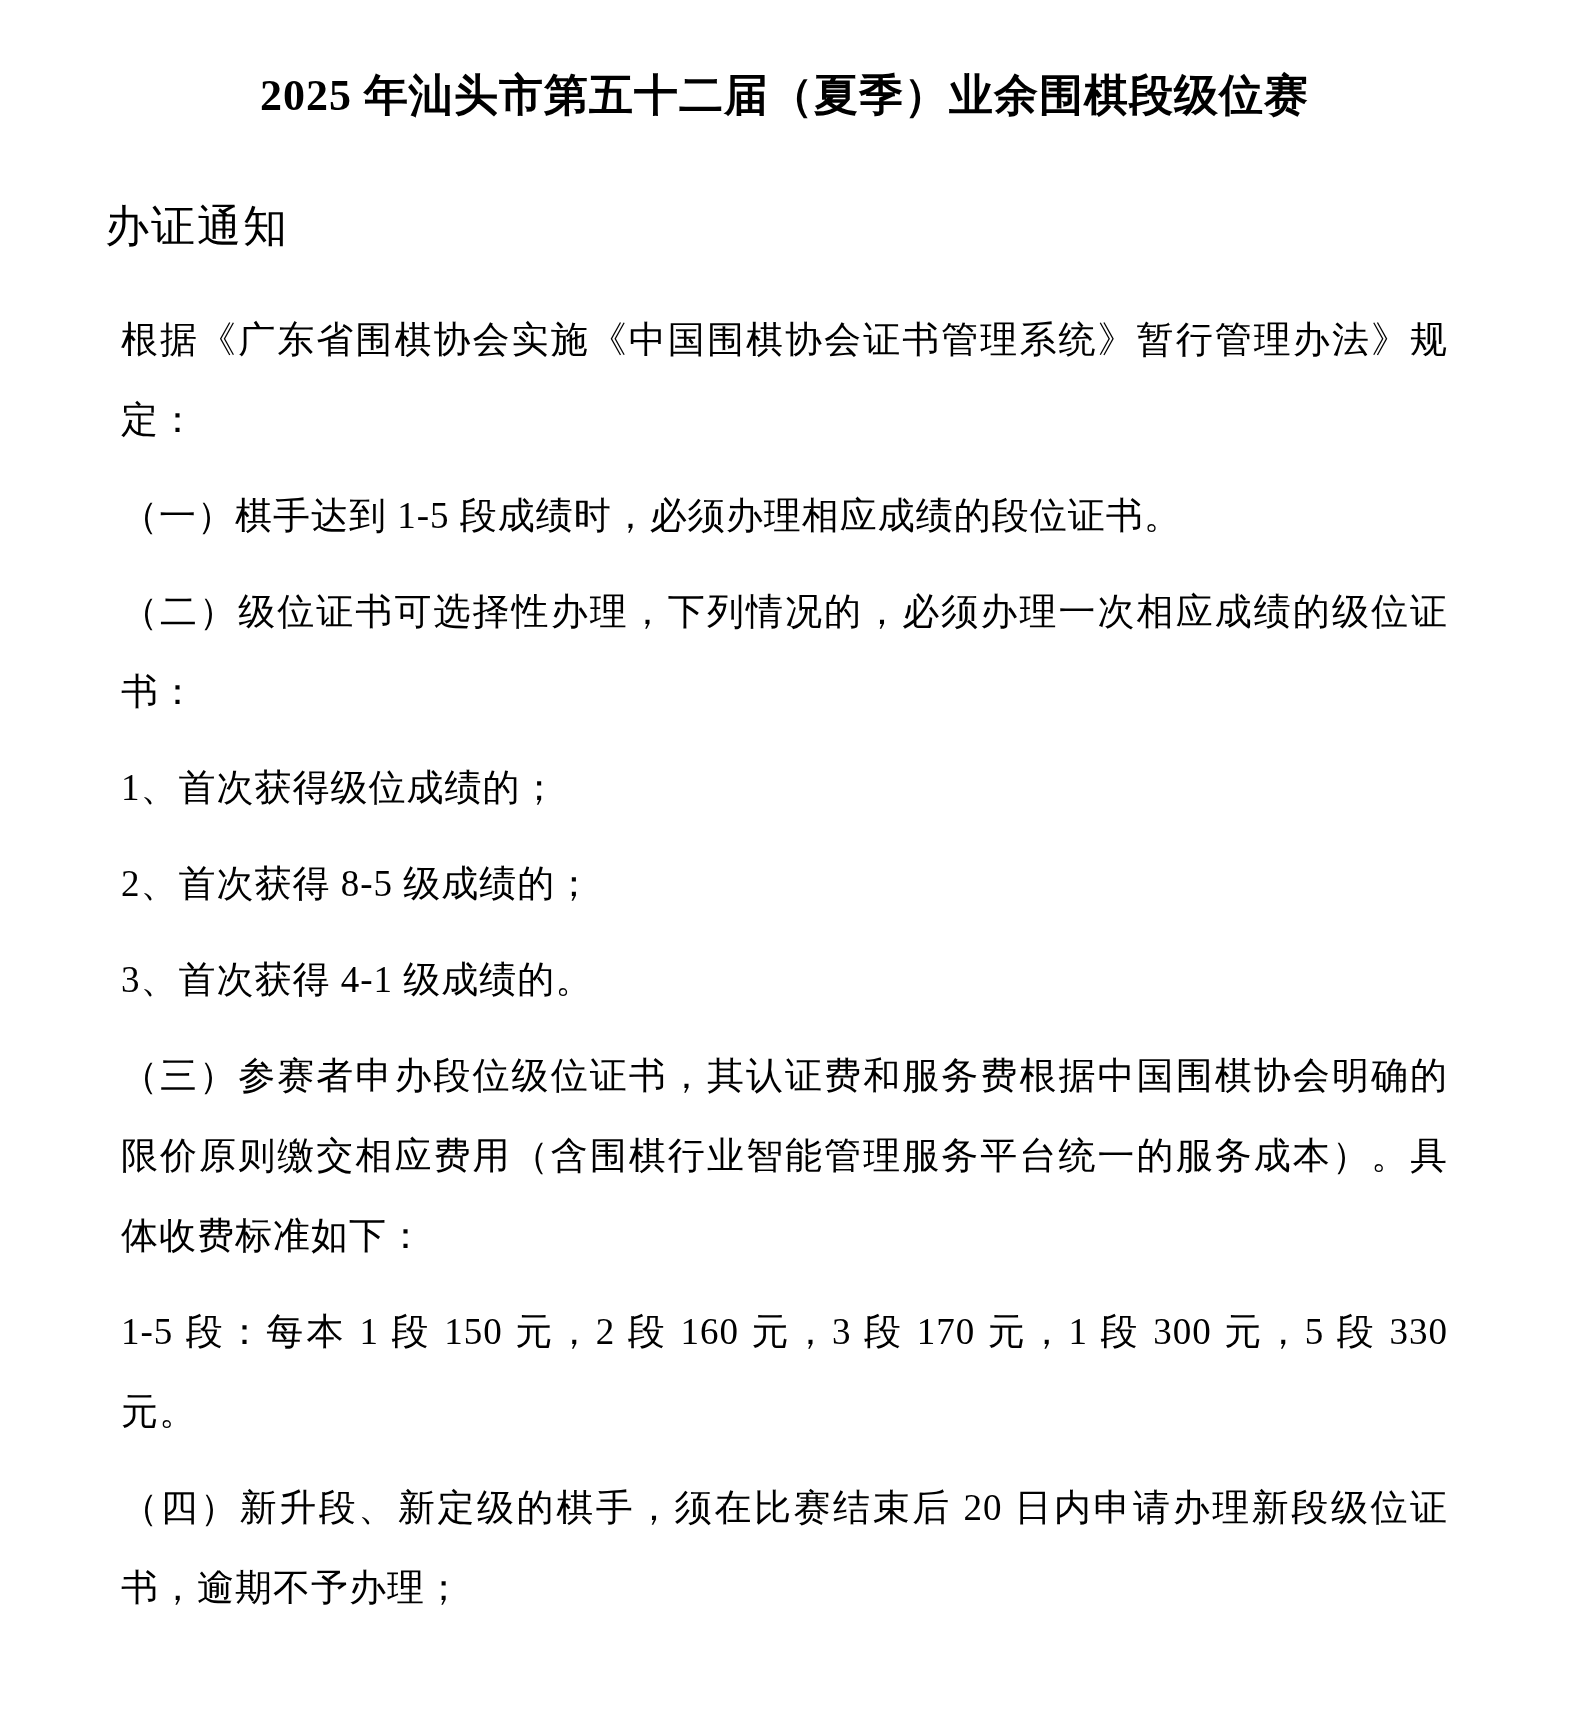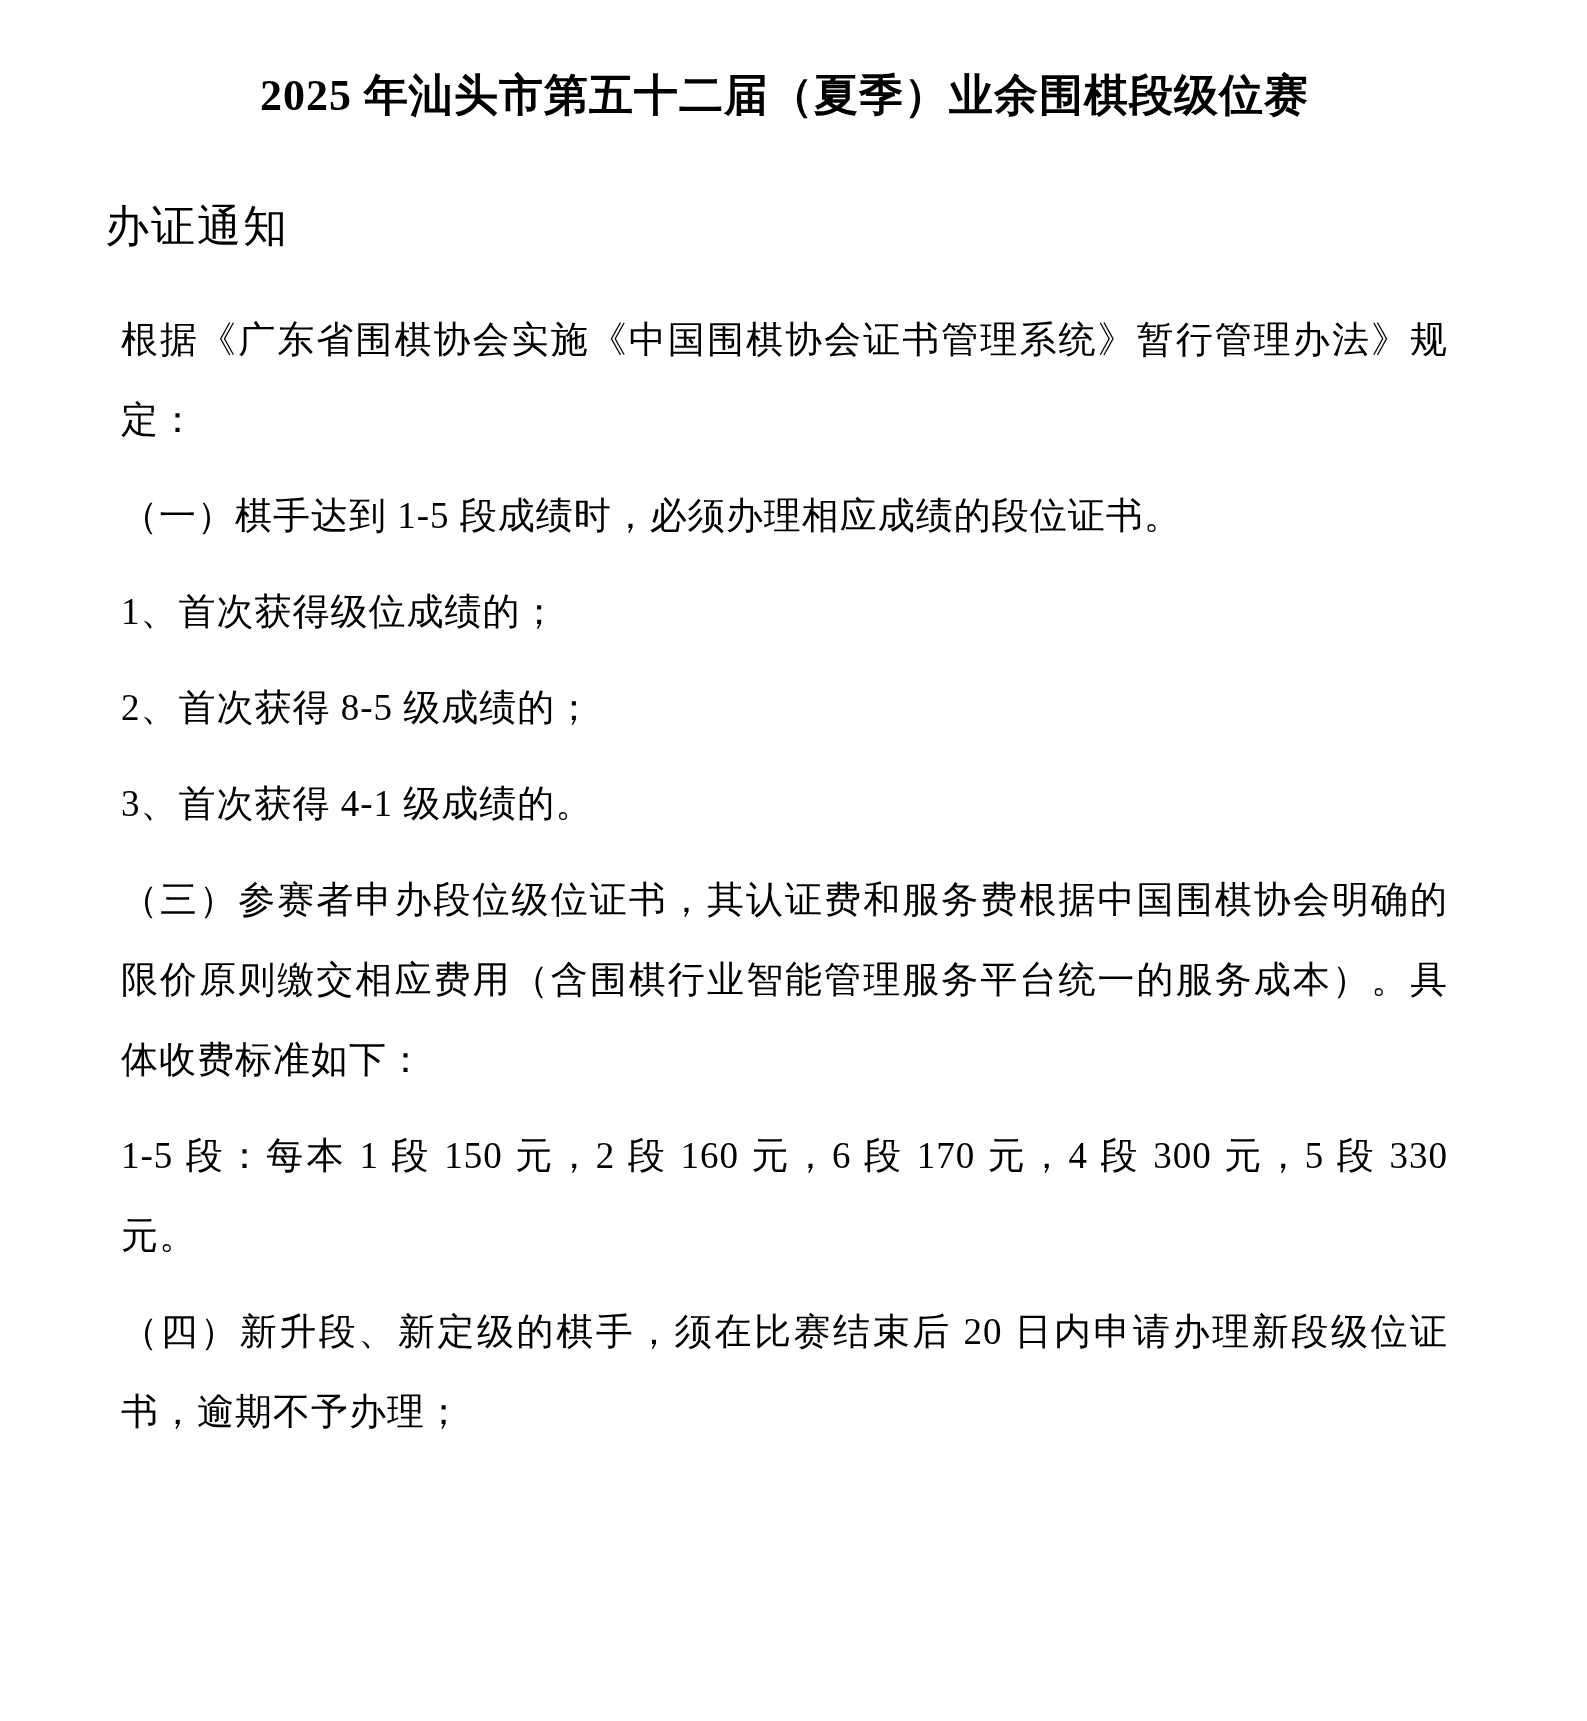--- a/index.html
+++ b/index.html
@@ -51,20 +51,21 @@
 <body>
 
 <div class="page">
   <h1 class="doc-title">2025 年汕头市第五十二届（夏季）业余围棋段级位赛</h1>
 
   <h2 class="doc-subtitle">办证通知</h2>
 
   <div class="doc-body">
     <p>根据《广东省围棋协会实施《中国围棋协会证书管理系统》暂行管理办法》规定：</p>
     <p>（一）棋手达到 1-5 段成绩时，必须办理相应成绩的段位证书。</p>
+    <p>（二）级位证书可选择性办理，下列情况的，必须办理一次相应成绩的级位证书：</p>
     <p>1、首次获得级位成绩的；</p>
     <p>2、首次获得 8-5 级成绩的；</p>
     <p>3、首次获得 4-1 级成绩的。</p>
     <p>（三）参赛者申办段位级位证书，其认证费和服务费根据中国围棋协会明确的限价原则缴交相应费用（含围棋行业智能管理服务平台统一的服务成本）。具体收费标准如下：</p>
-    <p>1-5 段：每本 1 段 150 元，2 段 160 元，6 段 170 元，4 段 300 元，5 段 330 元。</p>
+    <p>1-5 段：每本 1 段 150 元，2 段 160 元，3 段 170 元，1 段 300 元，5 段 330 元。</p>
     <p>（四）新升段、新定级的棋手，须在比赛结束后 20 日内申请办理新段级位证书，逾期不予办理；</p>
   </div>
 </div>
 
 </body></html>

